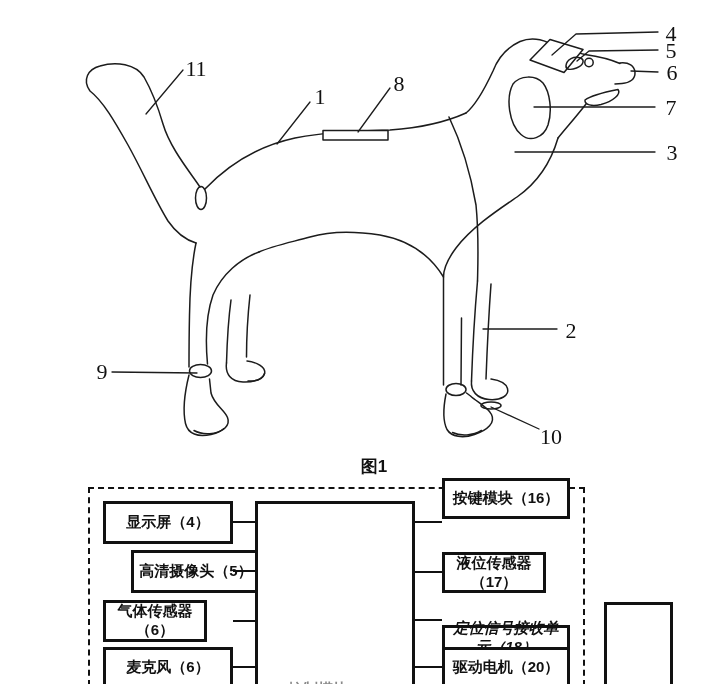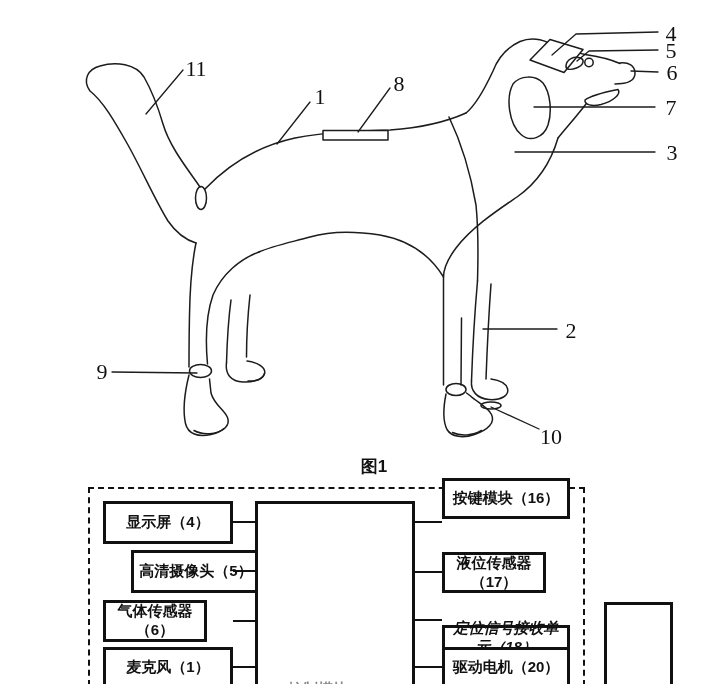--- a/index.html
+++ b/index.html
@@ -141,21 +141,21 @@
     <div class="mod-box" style="left:103px;top:501px;width:130px;height:43px;">
       <span>显示屏（4）</span>
     </div>
     <div class="mod-box" style="left:103px;top:550px;width:130px;height:43px;margin-left:28px;">
       <span>高清摄像头（5）</span>
     </div>
     <div class="mod-box" style="left:103px;top:600px;width:104px;height:42px;">
       <span>气体传感器（6）</span>
     </div>
     <div class="mod-box" style="left:103px;top:647px;width:130px;height:37px;border-bottom:none;">
-      <span>麦克风（1）</span>
+      <span>麦克风（6）</span>
     </div>
 
     <div class="center-box">
       <span class="faint-label">控制模块</span>
     </div>
 
     <div class="mod-box" style="left:442px;top:478px;width:128px;height:41px;">
       <span>按键模块（16）</span>
     </div>
     <div class="mod-box" style="left:442px;top:552px;width:104px;height:41px;">

